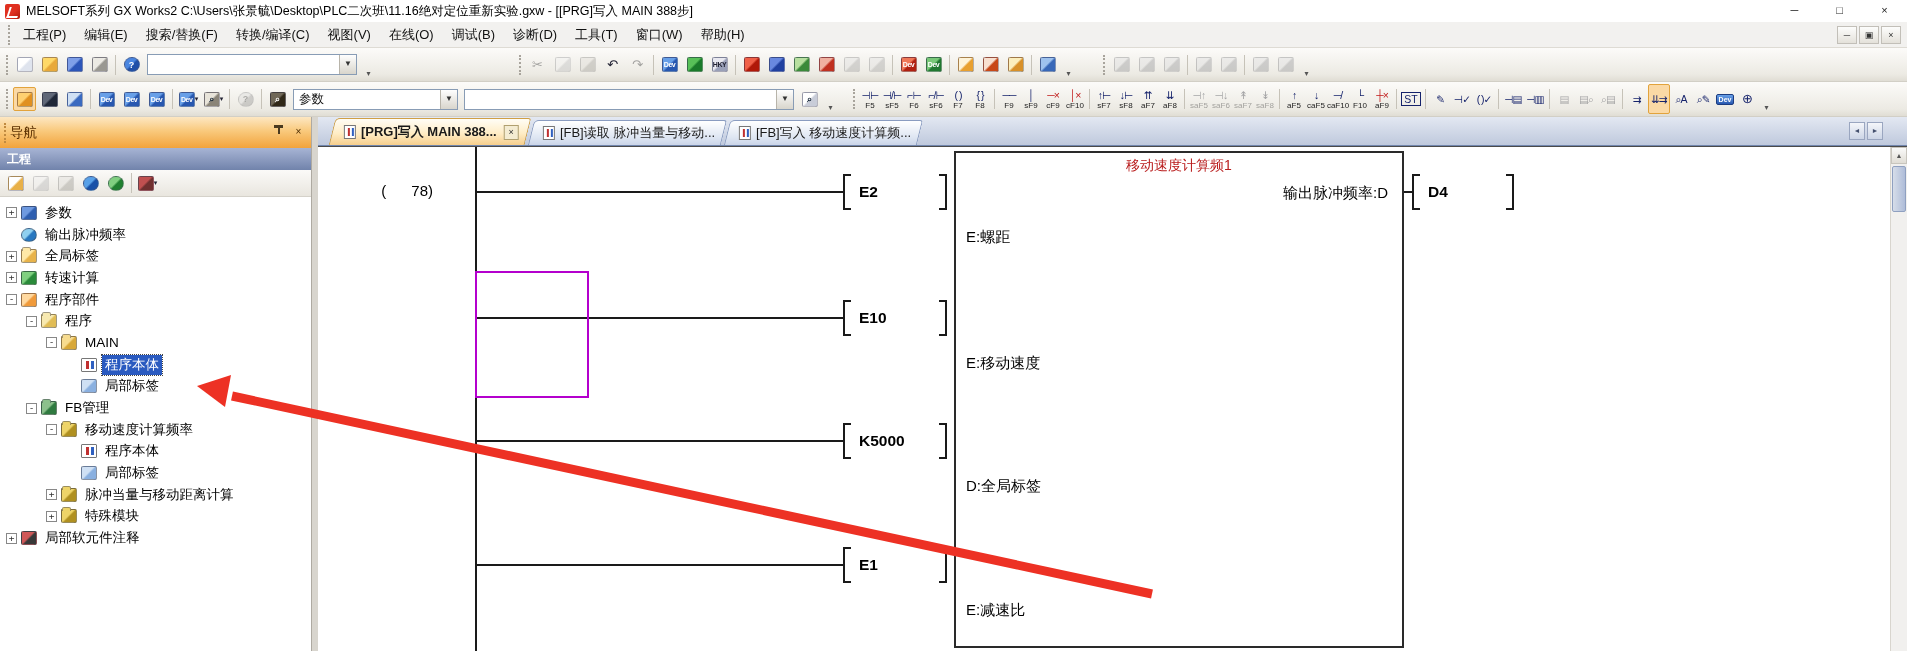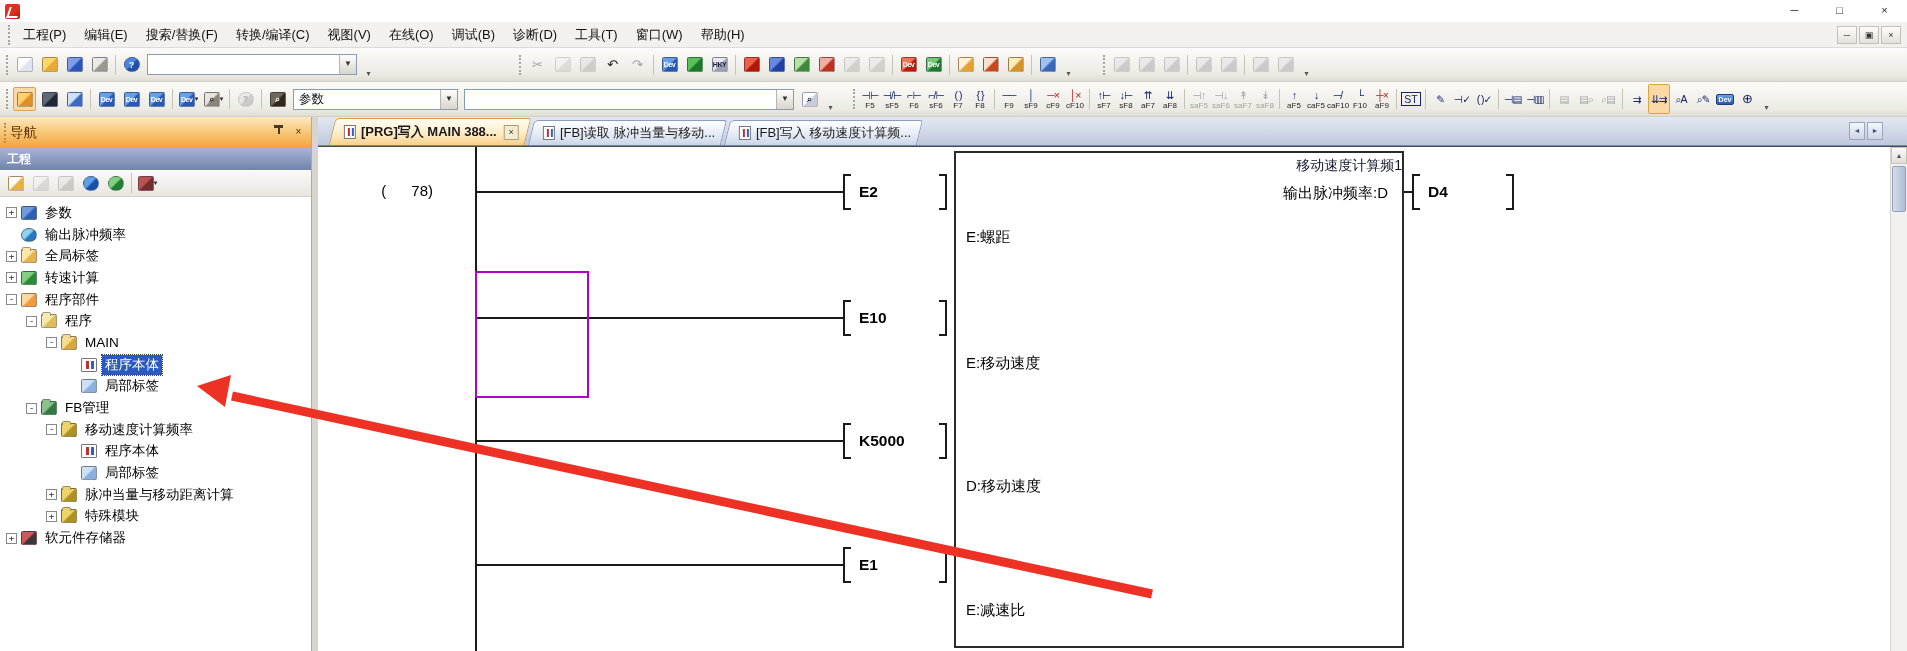--- a/index.html
+++ b/index.html
@@ -136,20 +136,21 @@
     background:linear-gradient(90deg,#d6dde9,#aebcd8); border:1px solid #8fa0c0; border-radius:2px; }
 
   #arrow-overlay { position:absolute; inset:0; z-index:100; pointer-events:none; }
   .splitter { position:absolute; left:312px; top:0; width:6px; bottom:0; background:#d8d5ce; }
 </style>
 </head>
 <body>
 
 <div class="titlebar">
   <span class="app-icon"></span>
+  <span class="title-text">MELSOFT系列 GX Works2 C:\Users\张景毓\Desktop\PLC二次班\11.16绝对定位重新实验.gxw - [[PRG]写入 MAIN 388步]</span>
   <span class="win-btns">
     <span class="win-btn">─</span>
     <span class="win-btn">□</span>
     <span class="win-btn">×</span>
   </span>
 </div>
 
 <div class="menubar">
   <span class="grip"></span>
   <span class="menu-item">工程(P)</span>
@@ -588,21 +589,21 @@
           <span class="tlabel">脉冲当量与移动距离计算</span>
         </div>
       <div class="trow lv2">
           <span class="texp">+</span>
           <span class="ticon folder" style="--c1:#eed468;--c2:#b09020"></span>
           <span class="tlabel">特殊模块</span>
         </div>
       <div class="trow lv0">
           <span class="texp">+</span>
           <span class="ticon" style="--c1:#d05858;--c2:#383838"></span>
-          <span class="tlabel">软元件存储器</span>
+          <span class="tlabel">局部软元件注释</span>
         </div>
     </div>
   </div>
   <div class="splitter"></div>
 
   <div class="main">
     <div class="tabbar">
       <div class="tab active">
         <span class="tab-doc"></span>
         <span>[PRG]写入 MAIN 388...</span>
@@ -648,24 +649,24 @@
       </div>
 
       <div class="wire" style="left:157px;top:417px;width:368px"></div>
       <div class="cell" style="top:400px">
         <span class="brk-l"></span>
         <span class="dev">E1</span>
         <span class="brk-r"></span>
       </div>
 
       <div class="fb">
-        <div class="fb-title" style="color: #0f172a; text-align: right;">移动速度计算频1</div>
+        <div class="fb-title" style="color: #b91c1c;">移动速度计算频1</div>
         <div class="fb-param" style="top:31px">E:螺距</div>
         <div class="fb-param" style="top:157px">E:移动速度</div>
-        <div class="fb-param" style="top:280px">D:移动速度</div>
+        <div class="fb-param" style="top:280px">D:全局标签</div>
         <div class="fb-param" style="top:404px">E:减速比</div>
         <div class="fb-out-label">输出脉冲频率:D</div>
       </div>
 
       <div class="wire" style="left:1086px;top:44px;width:10px"></div>
       <div class="outcell">
         <span class="brk-l"></span>
         <span class="dev">D4</span>
         <span class="brk-r"></span>
       </div>

